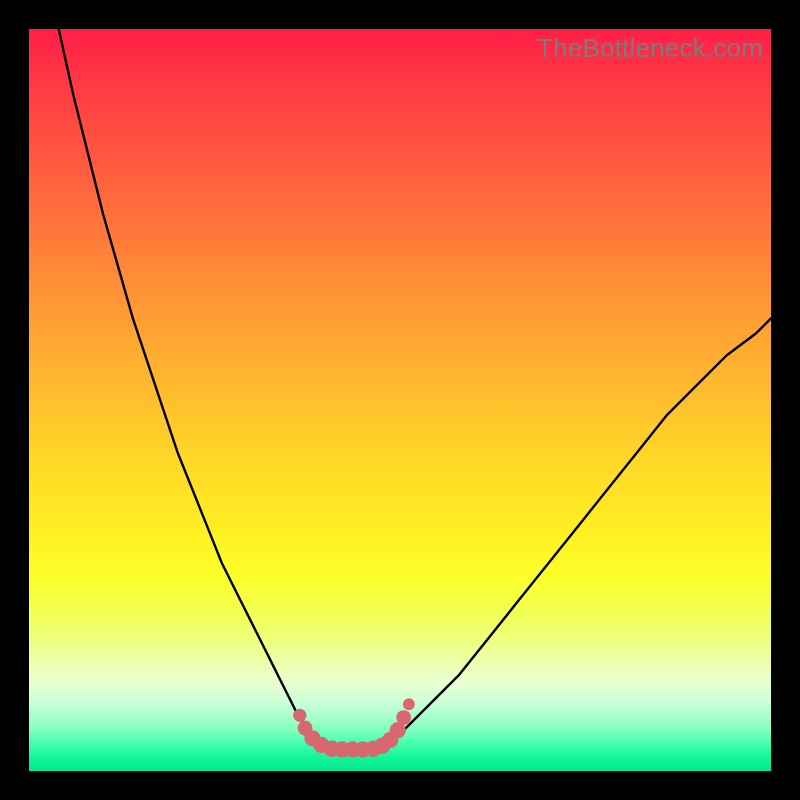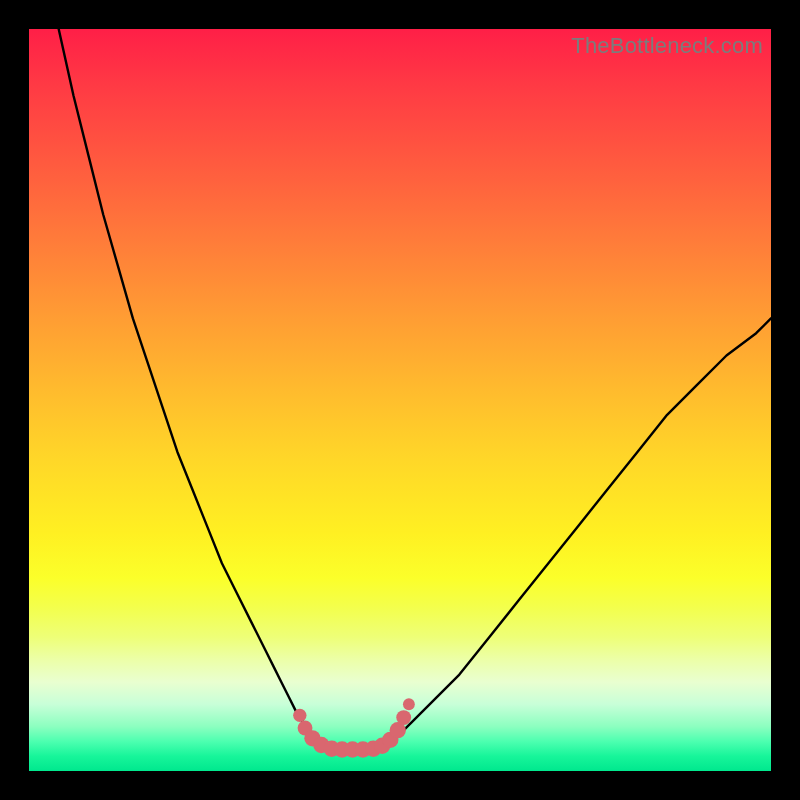--- a/index.html
+++ b/index.html
@@ -45,21 +45,21 @@
       #4dffb0 96%,
       #17f59a 98%,
       #00e88e 100%
     );
   }
   .watermark {
     position: absolute;
     top: 4px;
     right: 8px;
     color: #7c7c7c;
-    font-size: 22px;
+    font-size: 26px;
     font-weight: 500;
     letter-spacing: 0.2px;
     user-select: none;
   }
   svg.curves {
     position: absolute;
     left: 0;
     top: 0;
     width: 742px;
     height: 742px;

